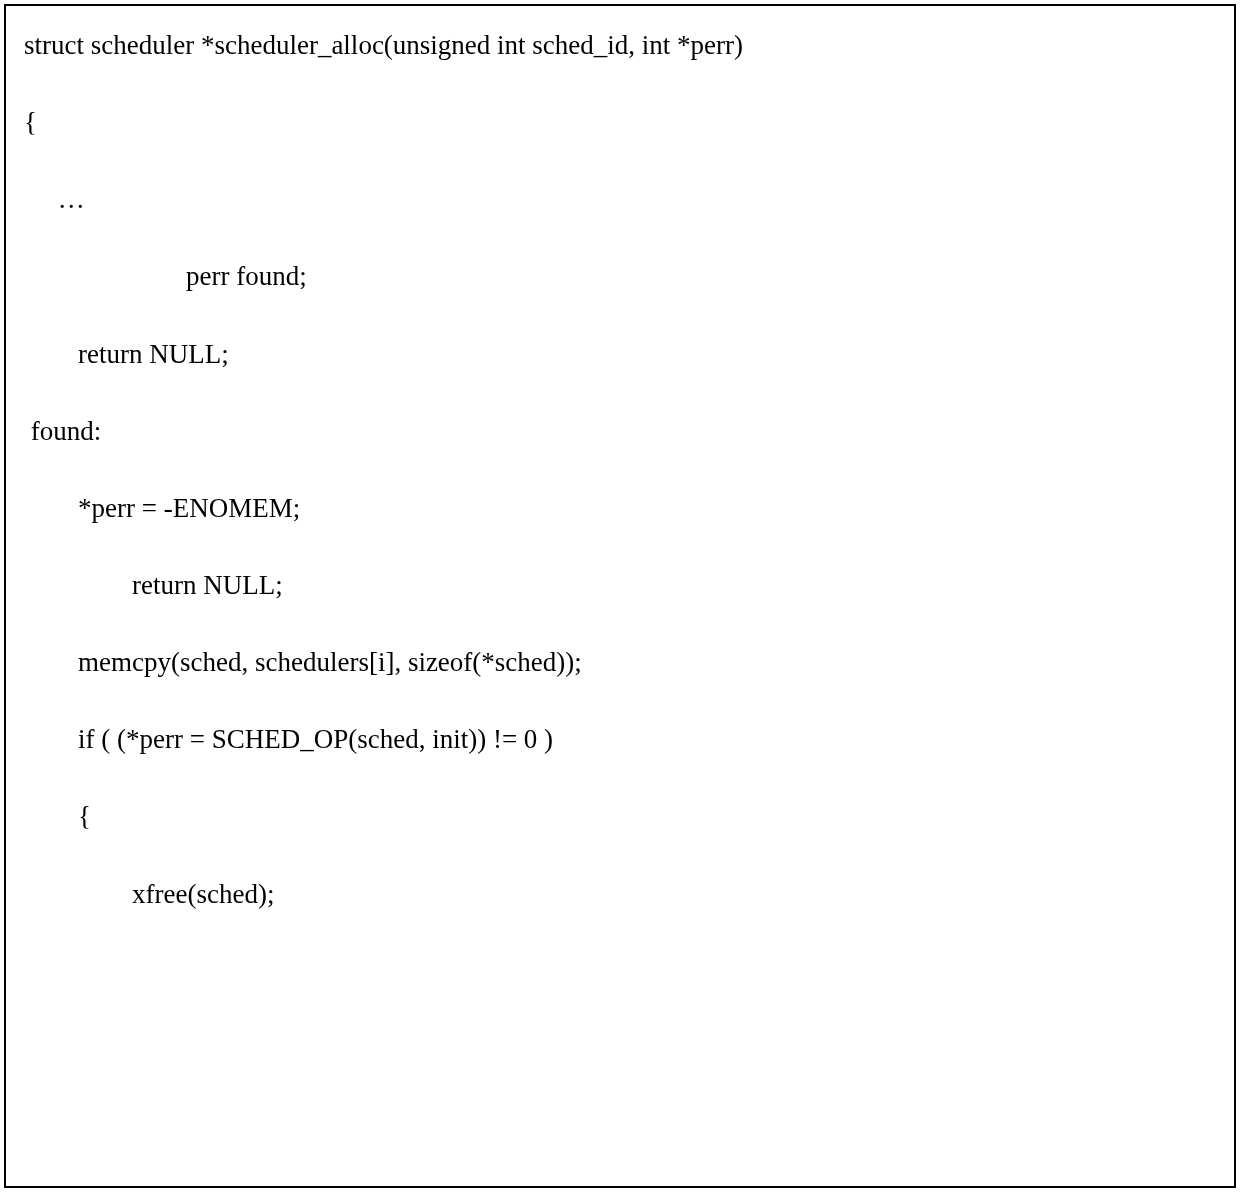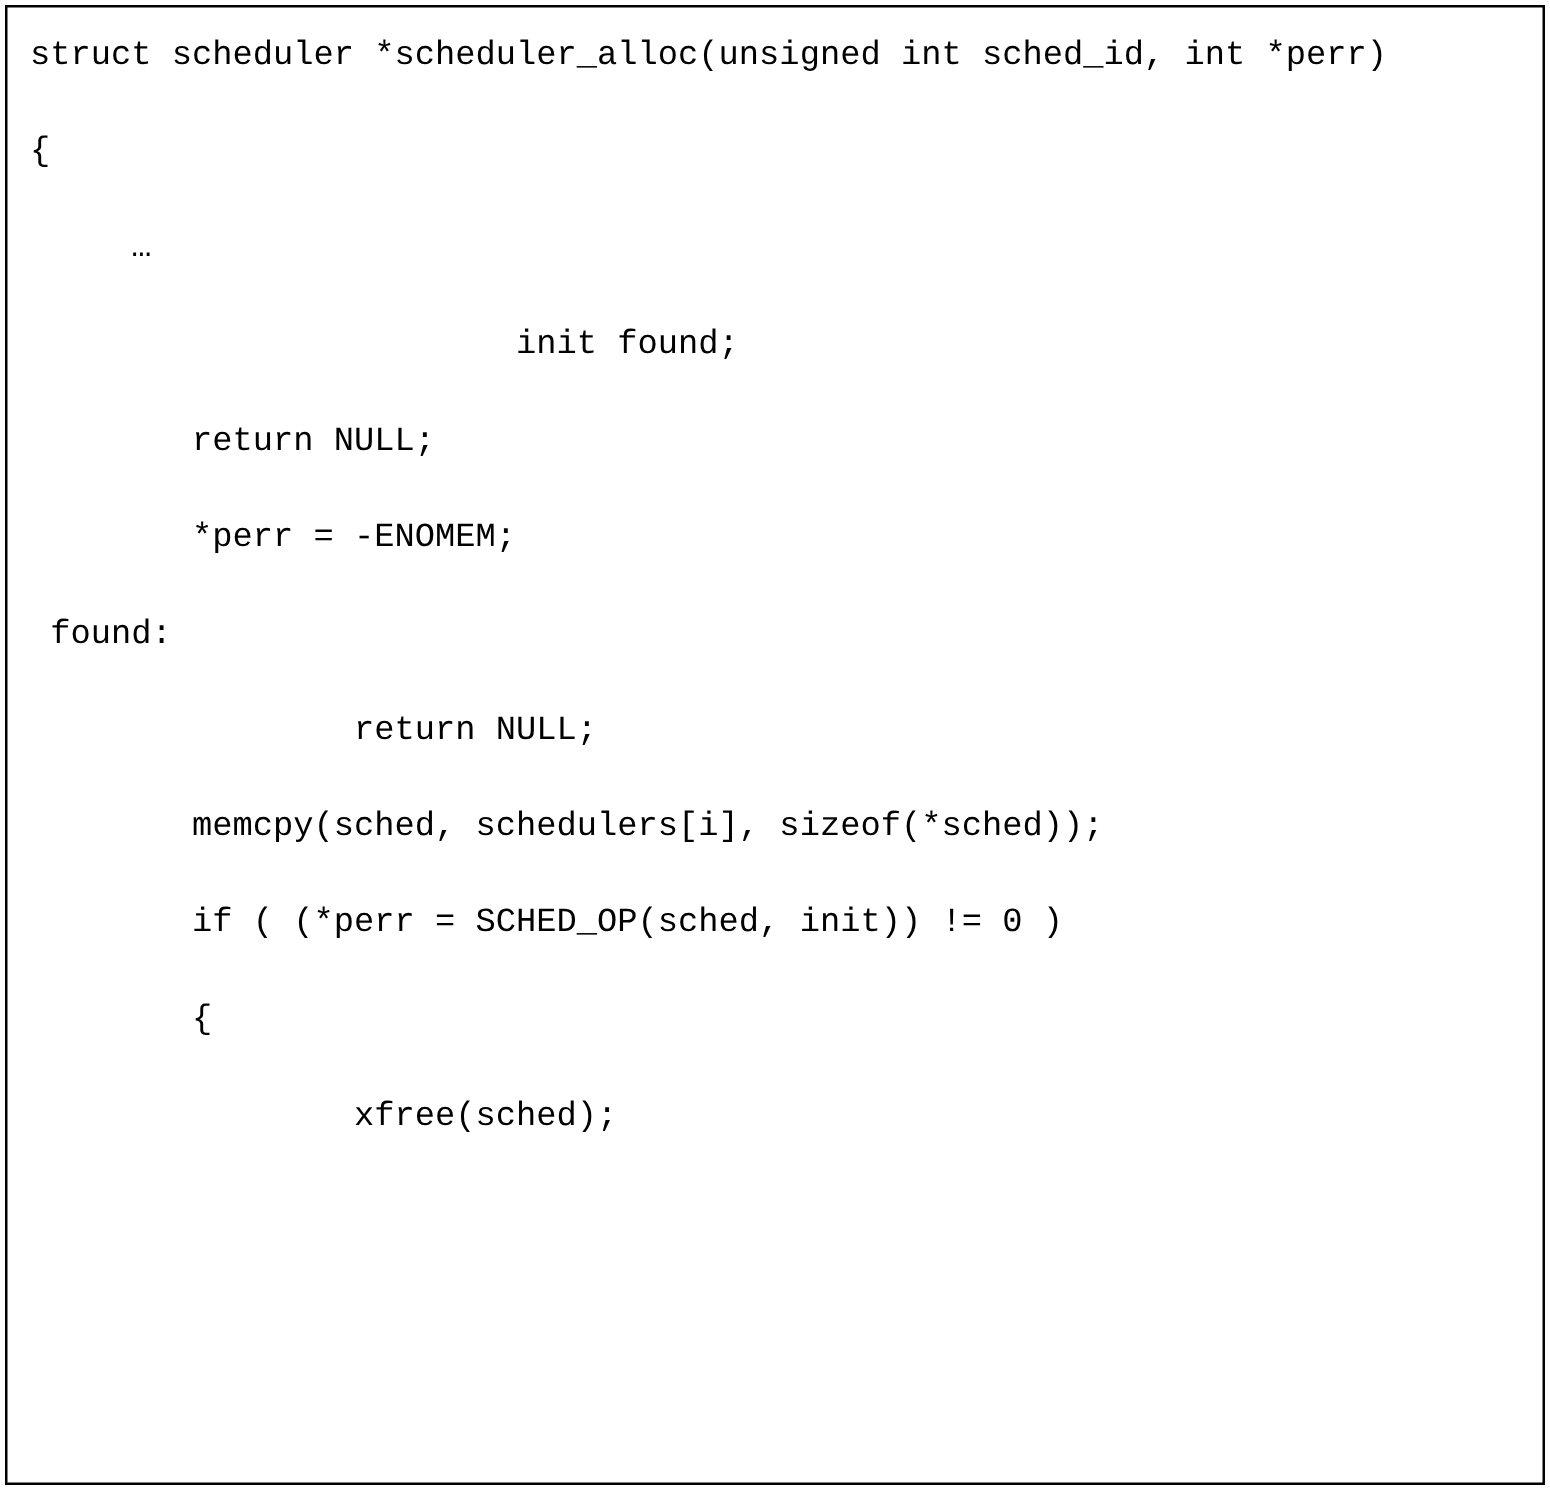--- a/index.html
+++ b/index.html
@@ -19,36 +19,35 @@
       width: 100%;
       height: 100%;
       padding: 20px 18px;
       font-size: 27px;
       line-height: 1.45;
       color: #000000;
     }
     .line {
       white-space: pre;
       margin-bottom: 38px;
-      font-family: Liberation Mono, monospace;
     }
     .line:last-child {
       margin-bottom: 0;
     }
   </style>
 </head>
 <body>
 
 <div class="code-box">
   <div class="line">struct scheduler *scheduler_alloc(unsigned int sched_id, int *perr)</div>
   <div class="line">{</div>
   <div class="line">     …</div>
-  <div class="line">                        init found;</div>
+  <div class="line">                        perr found;</div>
   <div class="line">        return NULL;</div>
+  <div class="line"> found:</div>
   <div class="line">        *perr = -ENOMEM;</div>
-  <div class="line"> found:</div>
   <div class="line">                return NULL;</div>
   <div class="line">        memcpy(sched, schedulers[i], sizeof(*sched));</div>
   <div class="line">        if ( (*perr = SCHED_OP(sched, init)) != 0 )</div>
   <div class="line">        {</div>
   <div class="line">                xfree(sched);</div>
 
 </div>
 
 </body></html>

